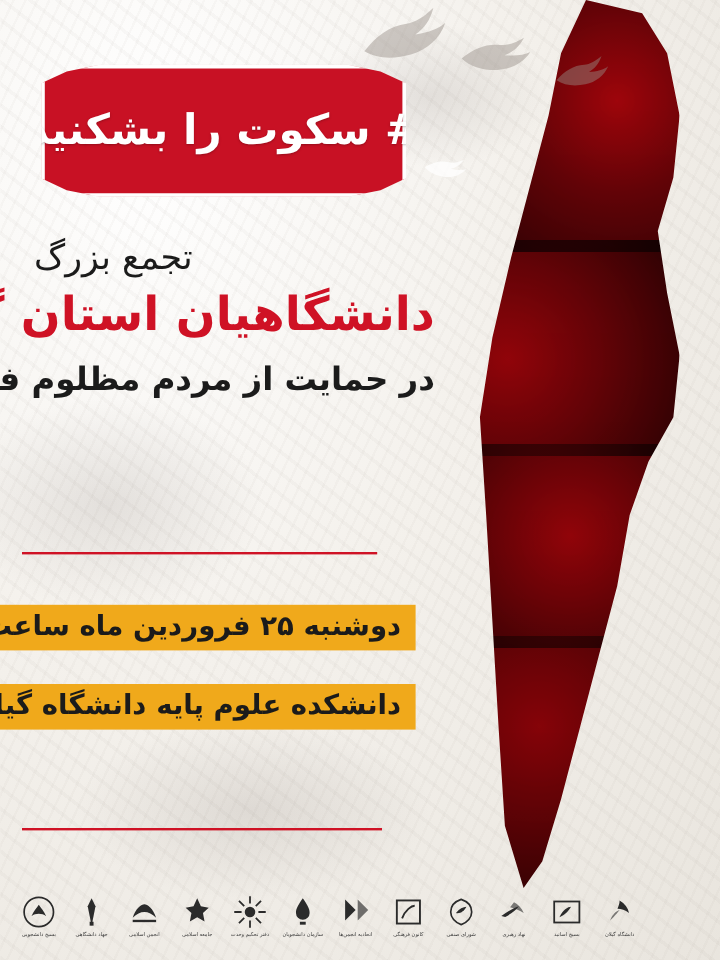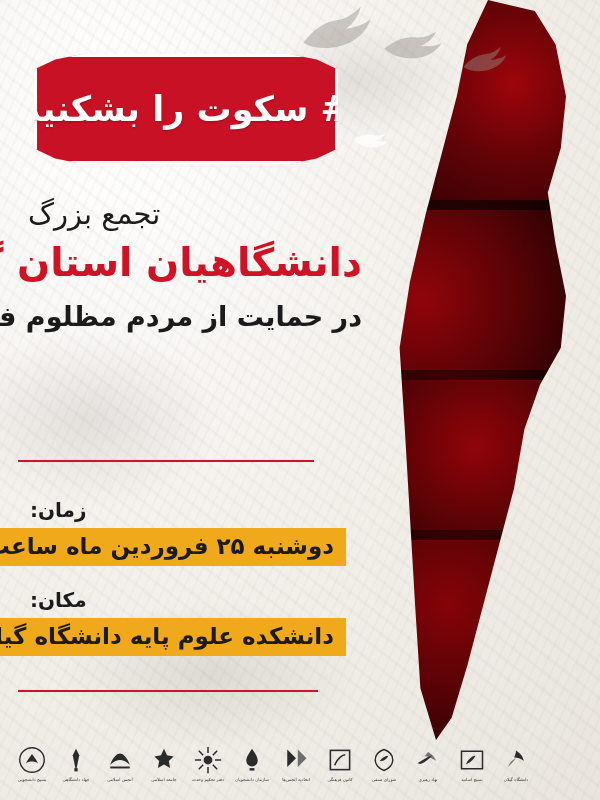--- a/index.html
+++ b/index.html
@@ -321,25 +321,23 @@
   <div class="headline">
     <div class="line-small">تجمع بزرگ</div>
     <div class="line-big">دانشگاهیان استان گیلان</div>
     <div class="line-sub">در حمایت از مردم مظلوم فلسطین</div>
   </div>
 
   <div class="rule rule-top"></div>
 
   <div class="info">
     <div class="info-group">
-      <div class="info-label">زمان:</div>
       <div class="info-value">دوشنبه ۲۵ فروردین ماه ساعت ۱۰ صبح</div>
     </div>
     <div class="info-group">
-      <div class="info-label">مکان:</div>
       <div class="info-value">دانشکده علوم پایه دانشگاه گیلان</div>
     </div>
   </div>
 
   <div class="rule rule-bottom"></div>
 
   <div class="logos">
     <div class="logo">
       <div class="logo-mark">
         <svg width="28" height="28" viewBox="0 0 32 32" fill="currentColor">

